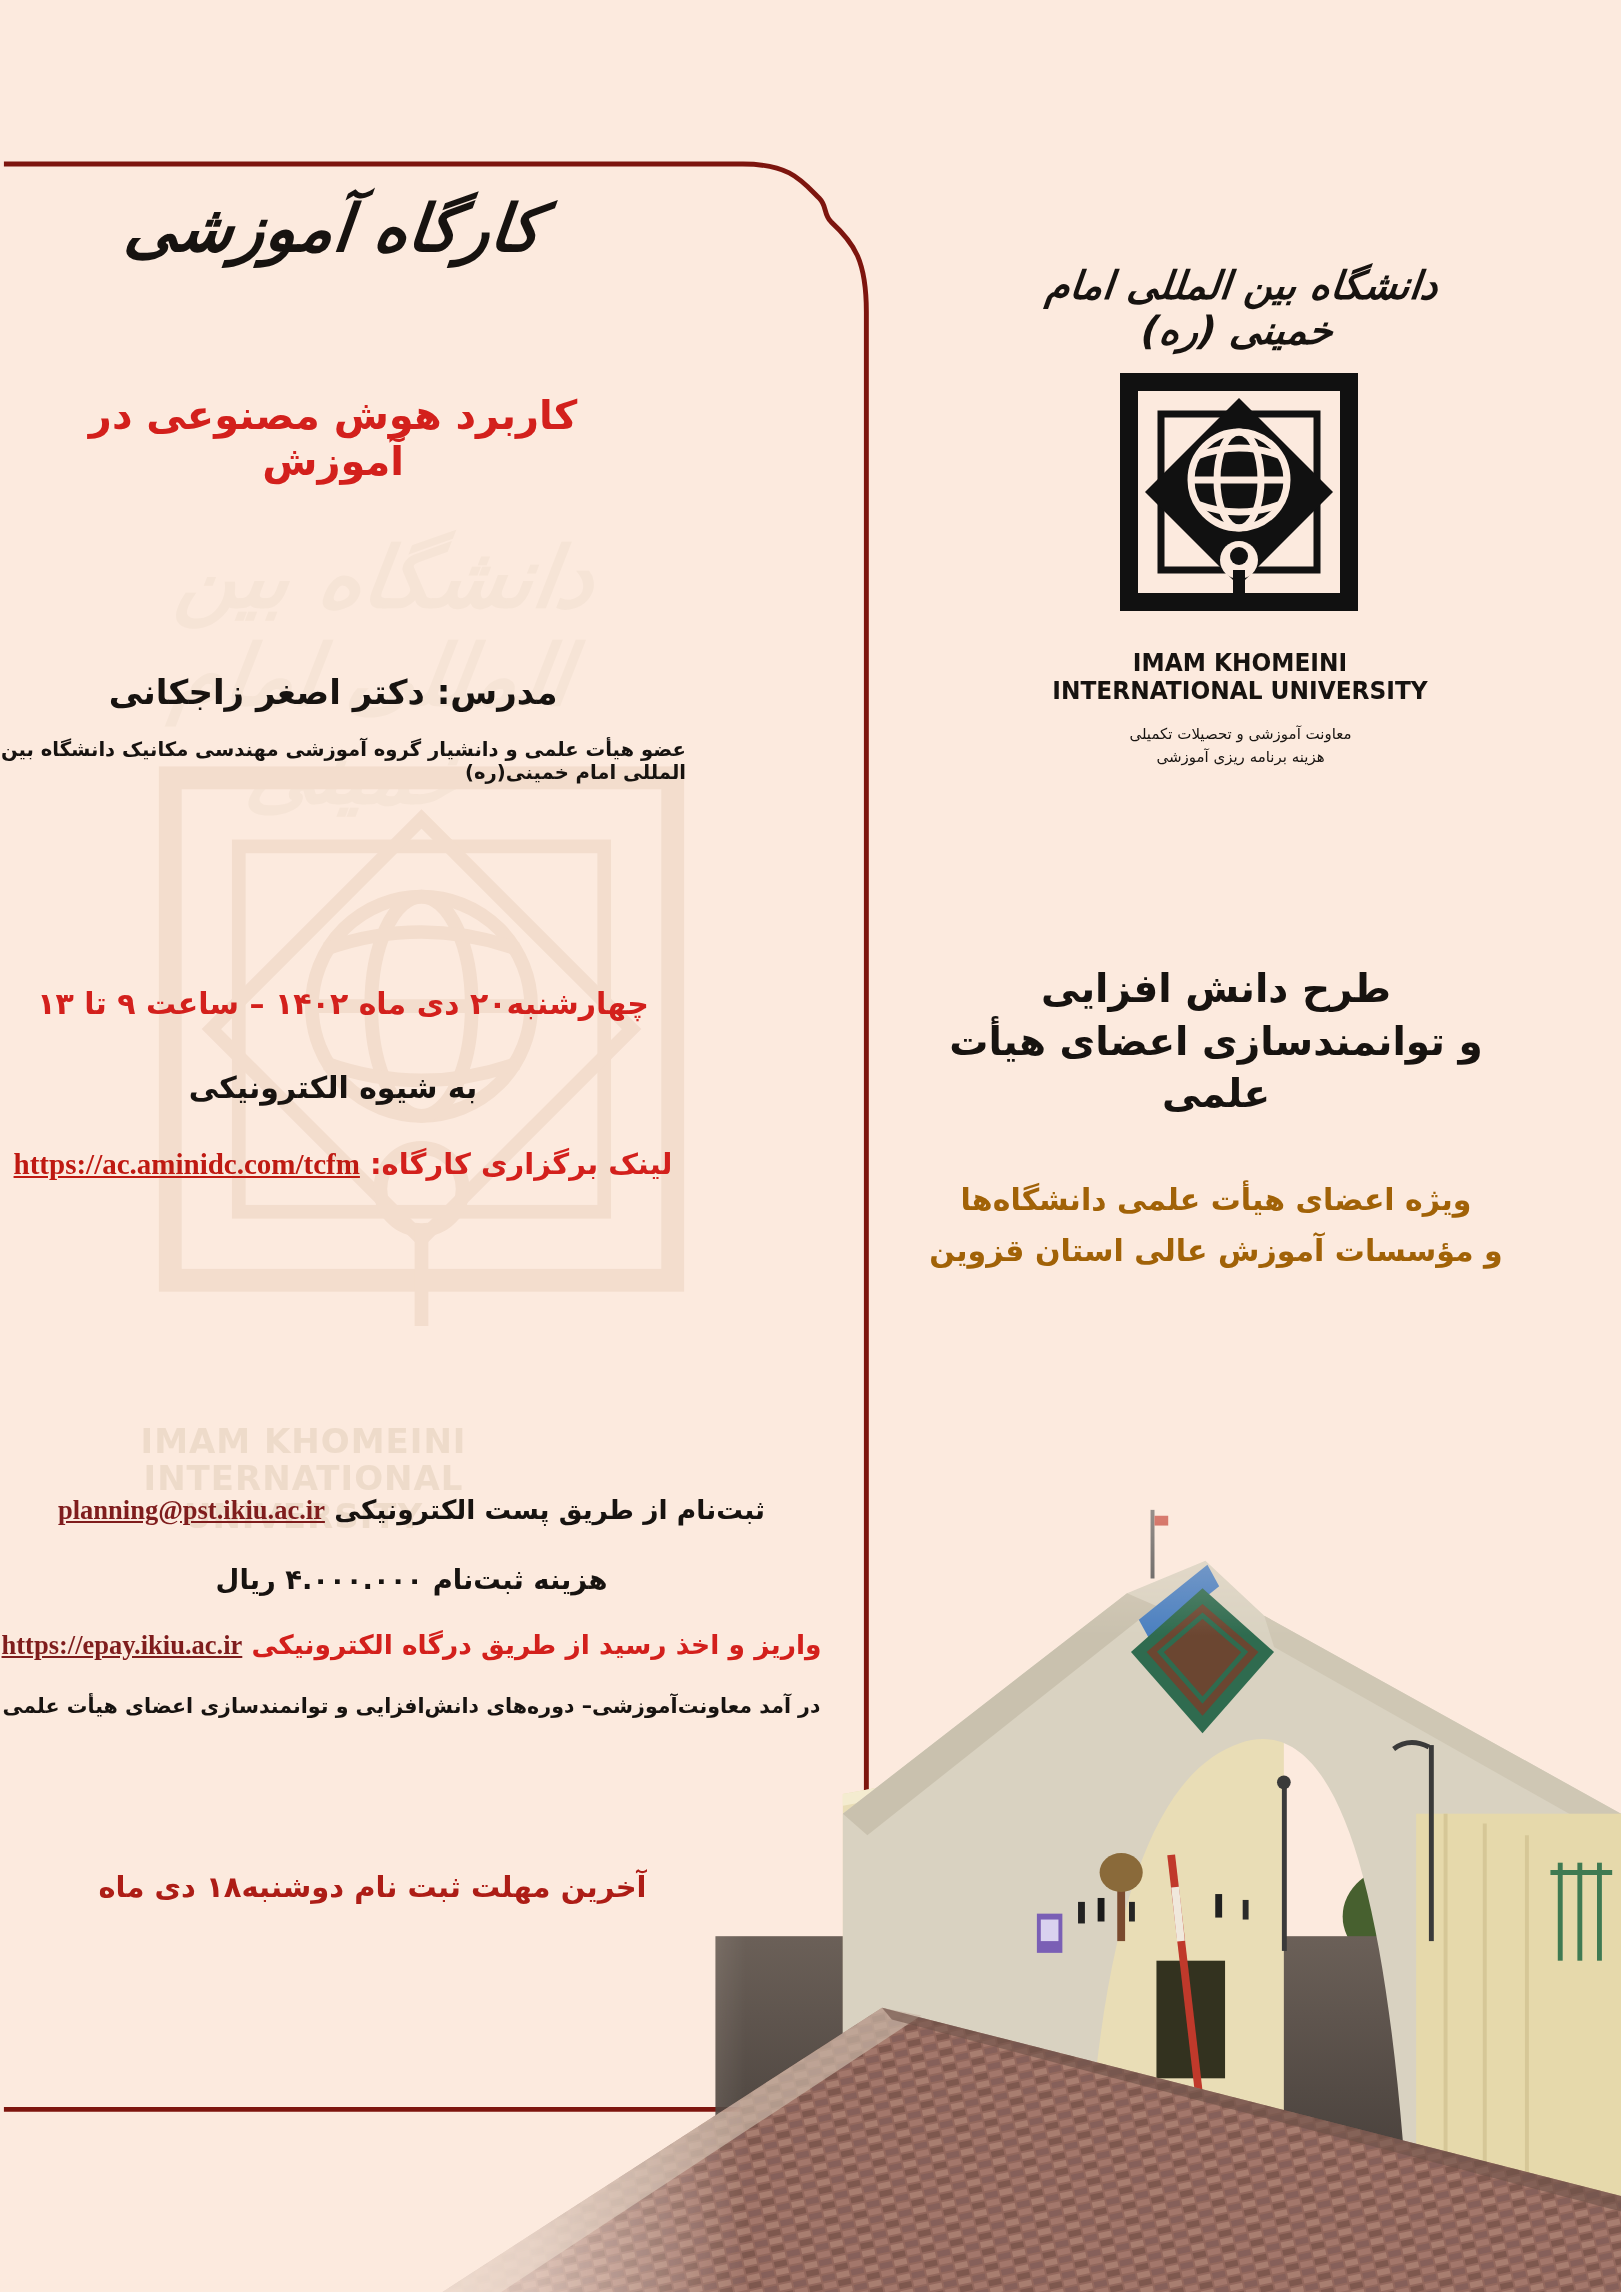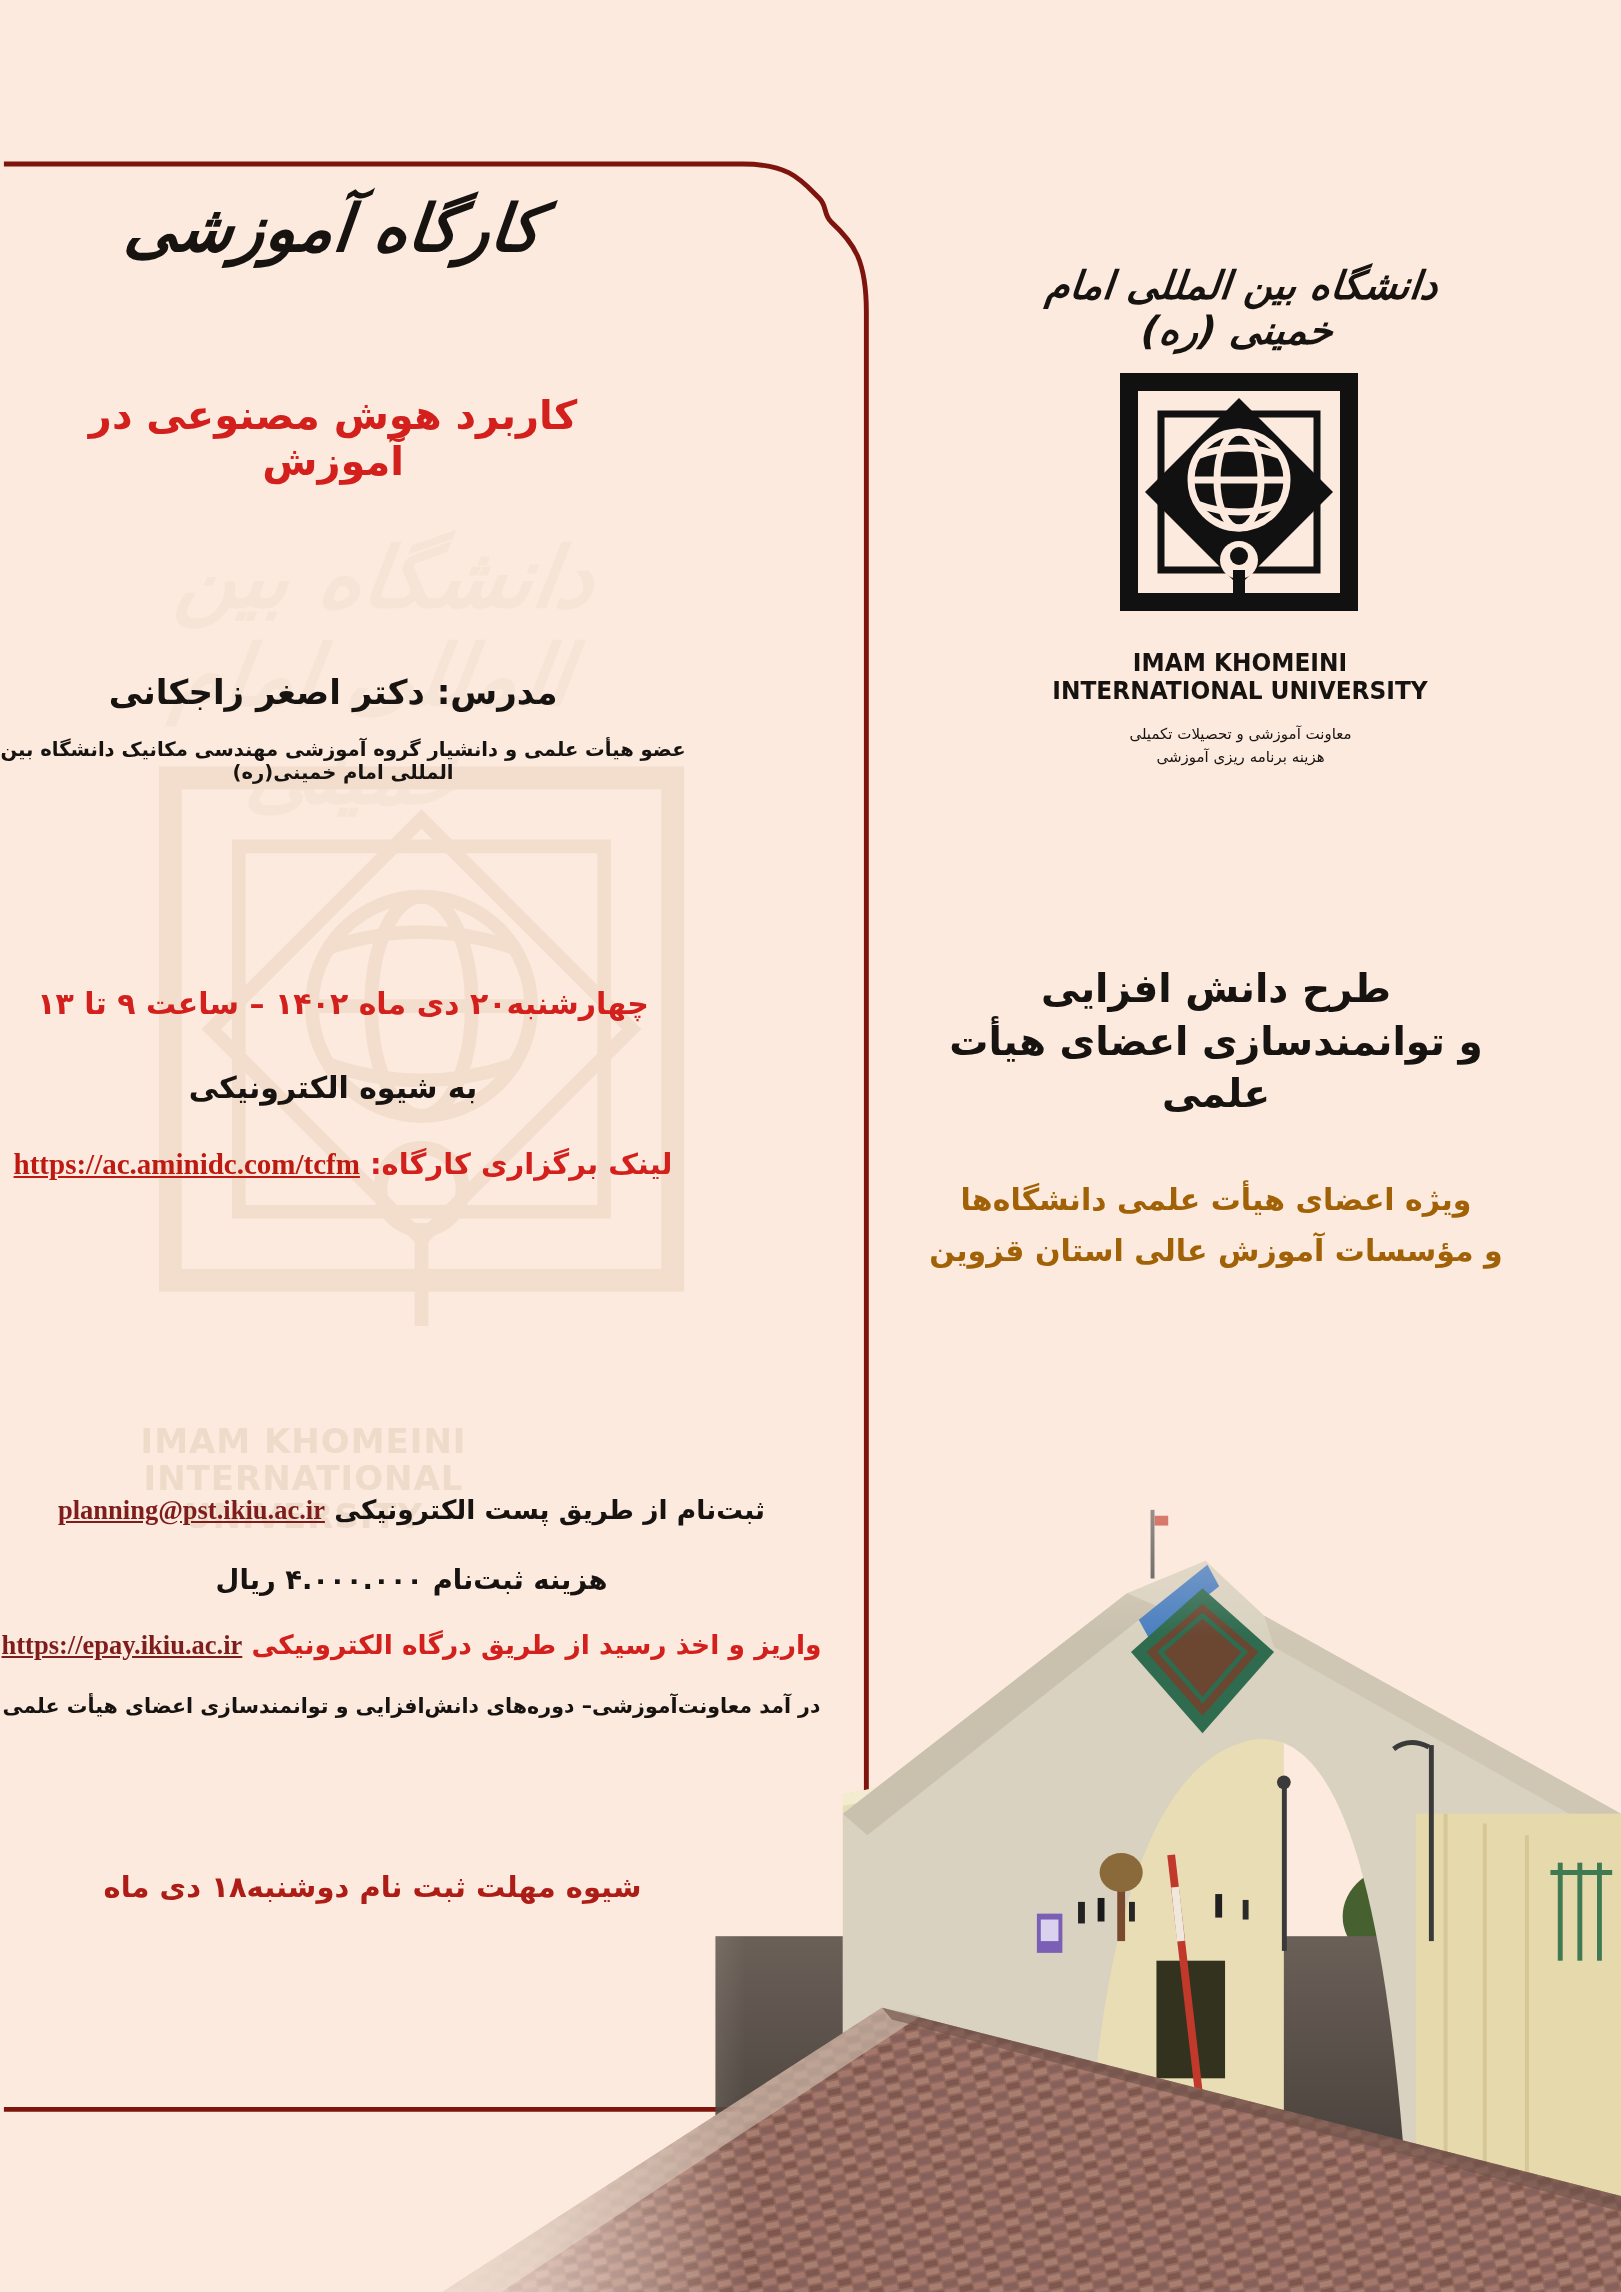--- a/index.html
+++ b/index.html
@@ -26,21 +26,21 @@
   .script-header {
     left:39px; top:191px; width:588px;
     font-size:65px; font-weight:bold; font-style:italic;
     transform:skewX(-6deg);
   }
   .main-title {
     left:19.6px; top:392px; width:627px;
     font-size:40px; color:#d3201c;
   }
   .instructor { left:19.6px; top:672px; width:627px; font-size:34px; }
-  .affiliation { left:0; top:738px; width:686px; font-size:19.6px; }
+  .affiliation { left:0; top:738px; width:686px; font-size:19.6px;text-align:right; }
   .date-line   { left:0; top:986px; width:686px; font-size:30px; color:#d3201c; }
   .format-line { left:19.6px; top:1070px; width:627px; font-size:30px; }
   .link-line   { left:0; top:1147px; width:686px; font-size:29px; color:#d3201c; }
   .url {
     font-family:"Liberation Serif", serif;
     text-decoration:underline;
     direction:ltr; unicode-bidi:embed;
   }
   .url-red  { color:#bf1a12; }
   .url-dark { color:#7f1d1d;margin-top:24px; }
@@ -147,21 +147,21 @@
 
 <div class="abs txt fee-line ctr rtl bold">هزینه ثبت‌نام ۴.۰۰۰.۰۰۰ ریال</div>
 
 <div class="abs txt payment-line ctr rtl bold">
   <span class="fa-part">واریز و اخذ رسید از طریق درگاه الکترونیکی</span>
   <a class="url url-dark bold">https://epay.ikiu.ac.ir</a>
 </div>
 
 <div class="abs txt income-line ctr rtl bold">در آمد معاونت‌آموزشی– دوره‌های دانش‌افزایی و توانمندسازی اعضای هیأت علمی</div>
 
-<div class="abs txt deadline-line ctr rtl bold">شیوه مهلت ثبت نام دوشنبه۱۸ دی ماه</div>
+<div class="abs txt deadline-line ctr rtl bold">آخرین مهلت ثبت نام دوشنبه۱۸ دی ماه</div>
 
 <div class="abs txt uni-callig ctr rtl">دانشگاه بین المللی امام خمینی (ره)</div>
 
 <svg id="uni-logo" class="abs txt" width="240" height="276" viewBox="0 0 240 276">
   <rect x="10" y="10" width="220" height="220" fill="none" stroke="#111" stroke-width="18"></rect>
   <rect x="42" y="42" width="156" height="156" fill="none" stroke="#111" stroke-width="7"></rect>
   <polygon points="120,26 214,120 120,214 26,120" fill="#111"></polygon>
   <g stroke="#fceade" stroke-width="7" fill="none">
     <circle cx="120" cy="108" r="48"></circle>
     <ellipse cx="120" cy="108" rx="22" ry="48"></ellipse>

